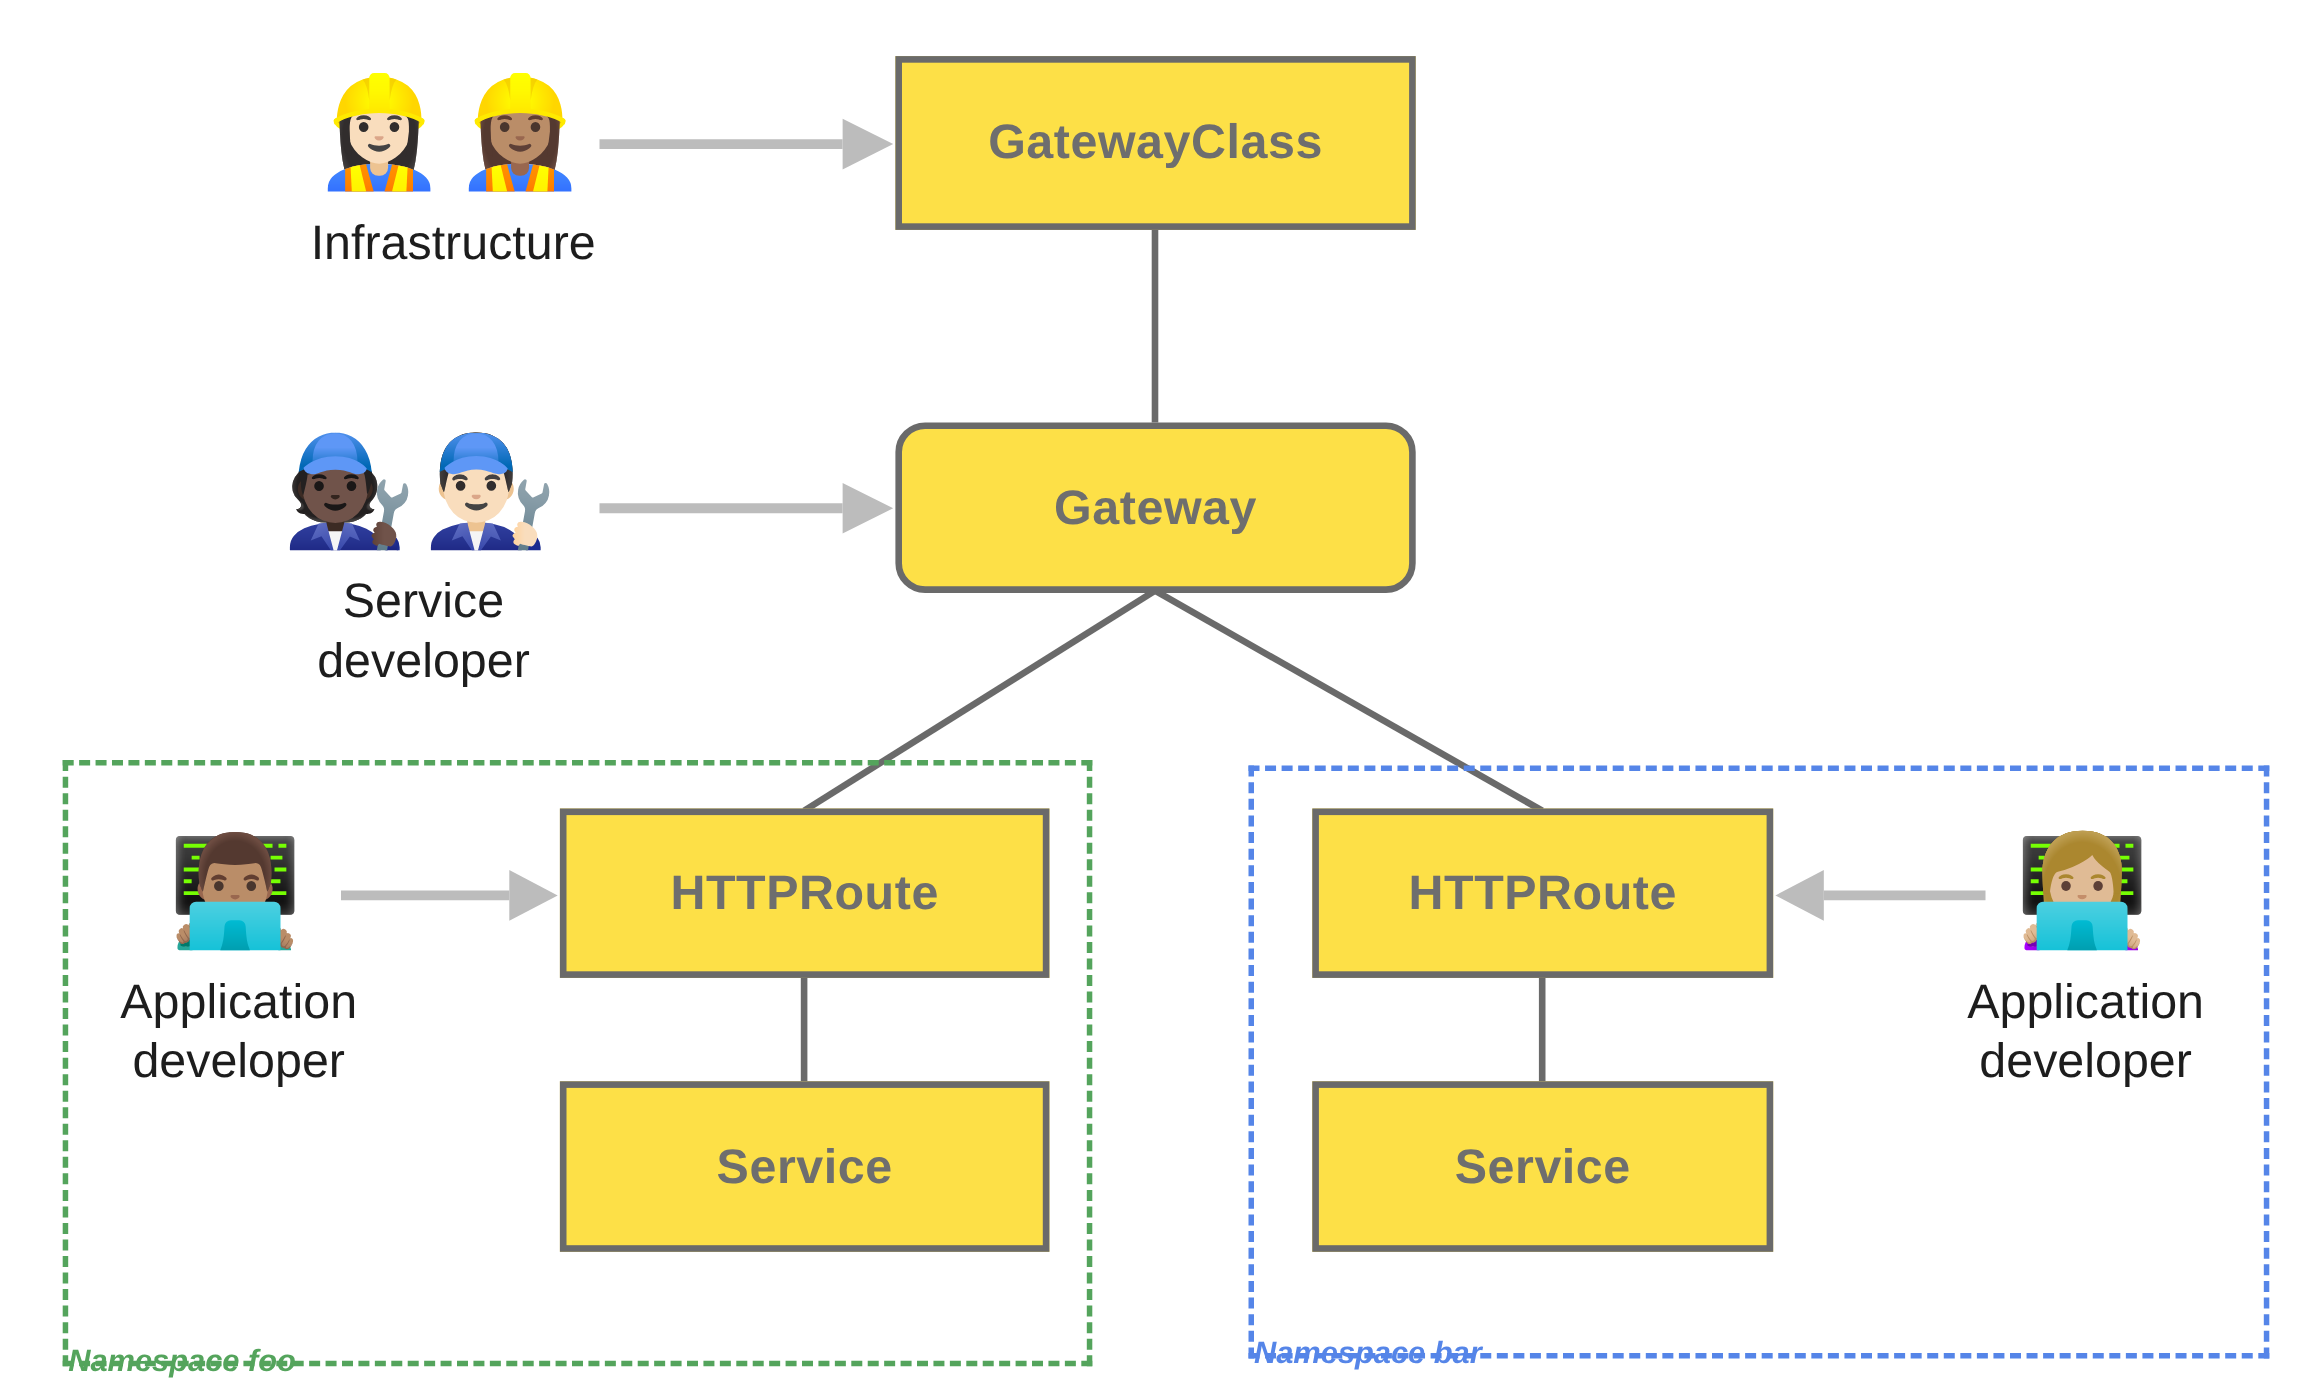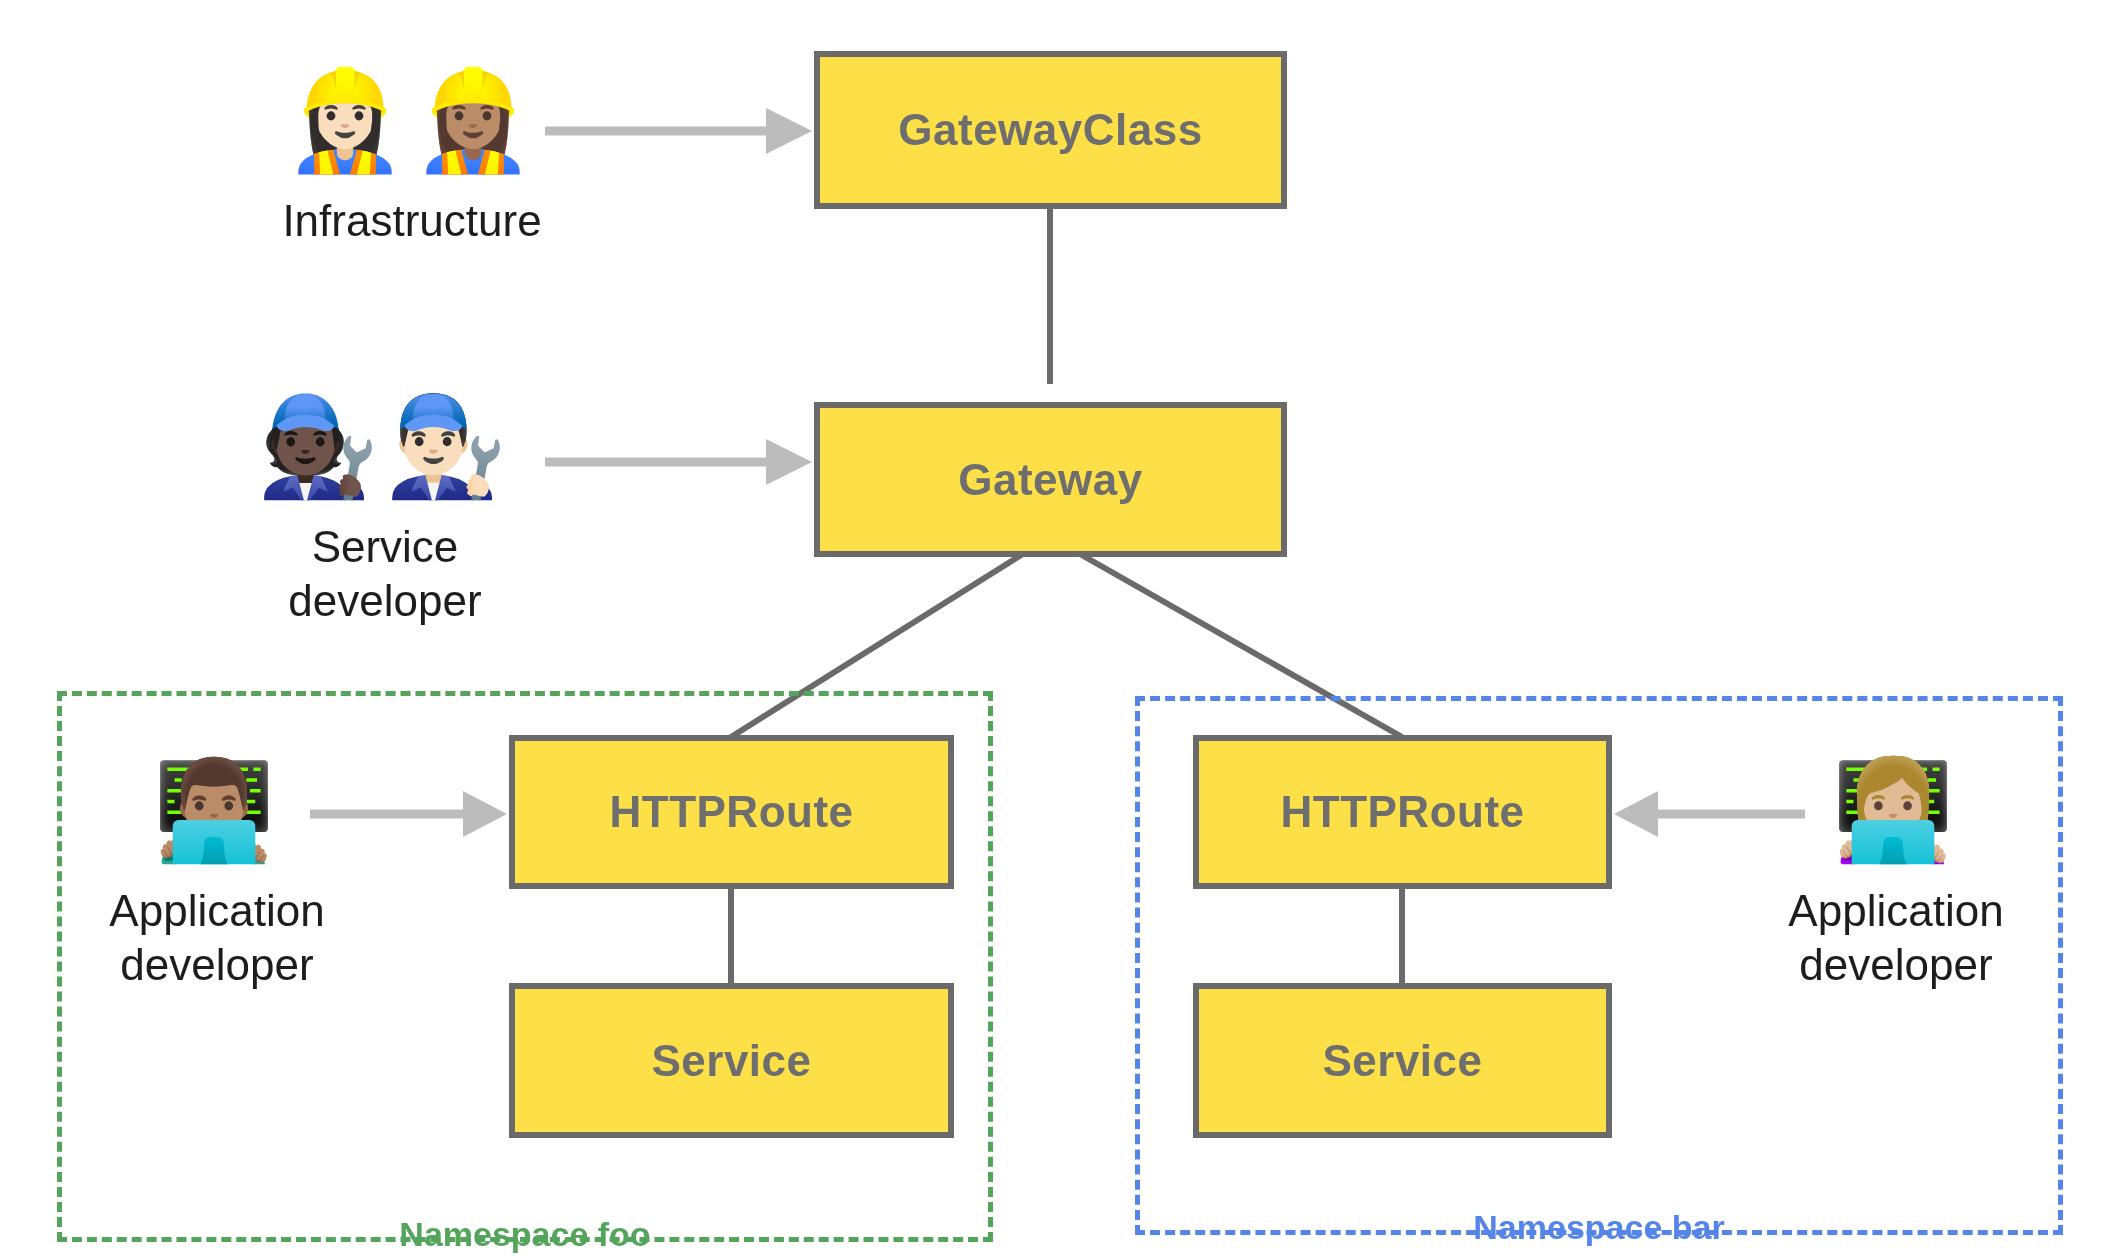--- a/index.html
+++ b/index.html
@@ -28,21 +28,21 @@
     border: 6px solid #6a6a6a;
     display: flex;
     align-items: center;
     justify-content: center;
     font-size: 44px;
     font-weight: 700;
     color: #6e6e6e;
     letter-spacing: 0.5px;
   }
   .node-gatewayclass { left: 814px; top: 51px;  width: 473px; height: 158px; }
-  .node-gateway      { left: 814px; top: 402px; width: 473px; height: 155px; }
+  .node-gateway      { left: 814px; top: 384px; width: 473px; height: 155px; border-radius: 27px; }
   .node-httproute-foo{ left: 509px; top: 735px; width: 445px; height: 154px; }
   .node-service-foo  { left: 509px; top: 983px; width: 445px; height: 155px; }
   .node-httproute-bar{ left: 1193px; top: 735px; width: 419px; height: 154px; }
   .node-service-bar  { left: 1193px; top: 983px; width: 419px; height: 155px; }
 
   
   .namespace {
     position: absolute;
     border: 5px dashed;
     background: transparent;
@@ -52,24 +52,25 @@
     border-color: #54a45c;
   }
   .namespace-bar {
     left: 1135px; top: 696px; width: 928px; height: 539px;
     border-color: #5585e8;
   }
   .namespace-label {
     position: absolute;
     left: 0; right: 0;
     bottom: -14px;
-    text-align: center;
-    font-size: 34px;
+    text-align: left;
+    font-size: 28px;
     font-weight: 700;
     line-height: 1.0;
+    font-style: italic;
   }
   .namespace-foo .namespace-label { color: #54a45c; }
   .namespace-bar .namespace-label { color: #5585e8; }
 
   
   .persona {
     position: absolute;
     display: flex;
     flex-direction: column;
     align-items: center;

